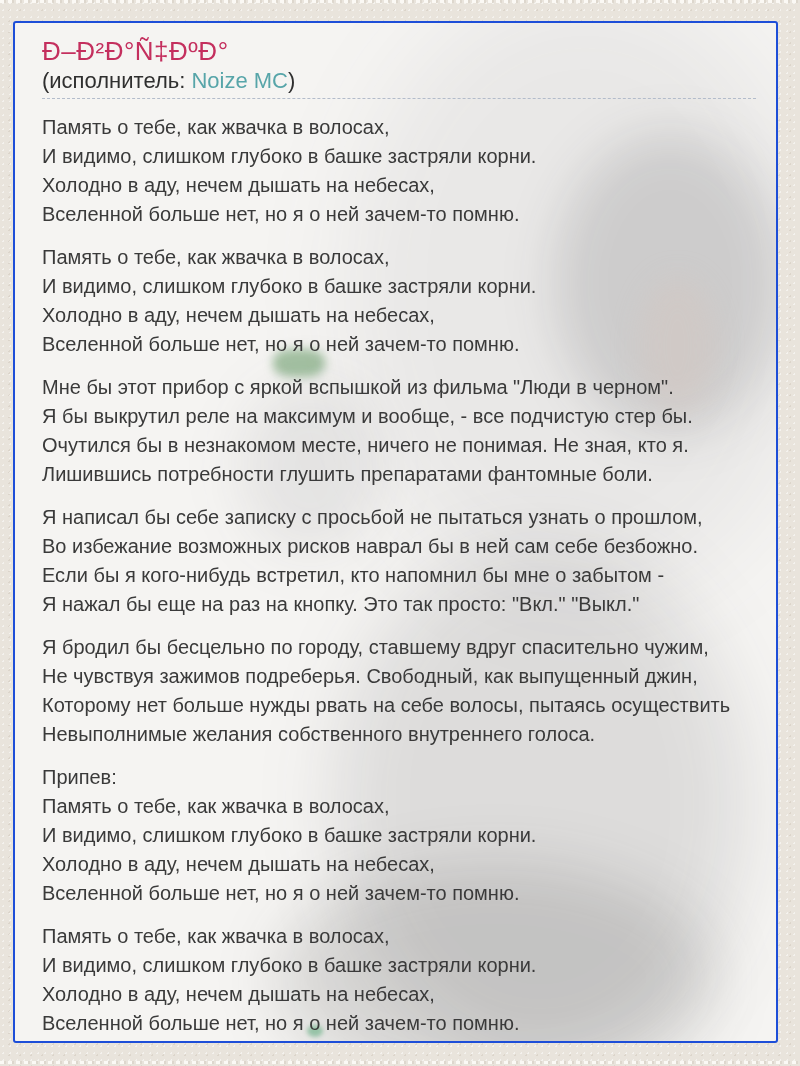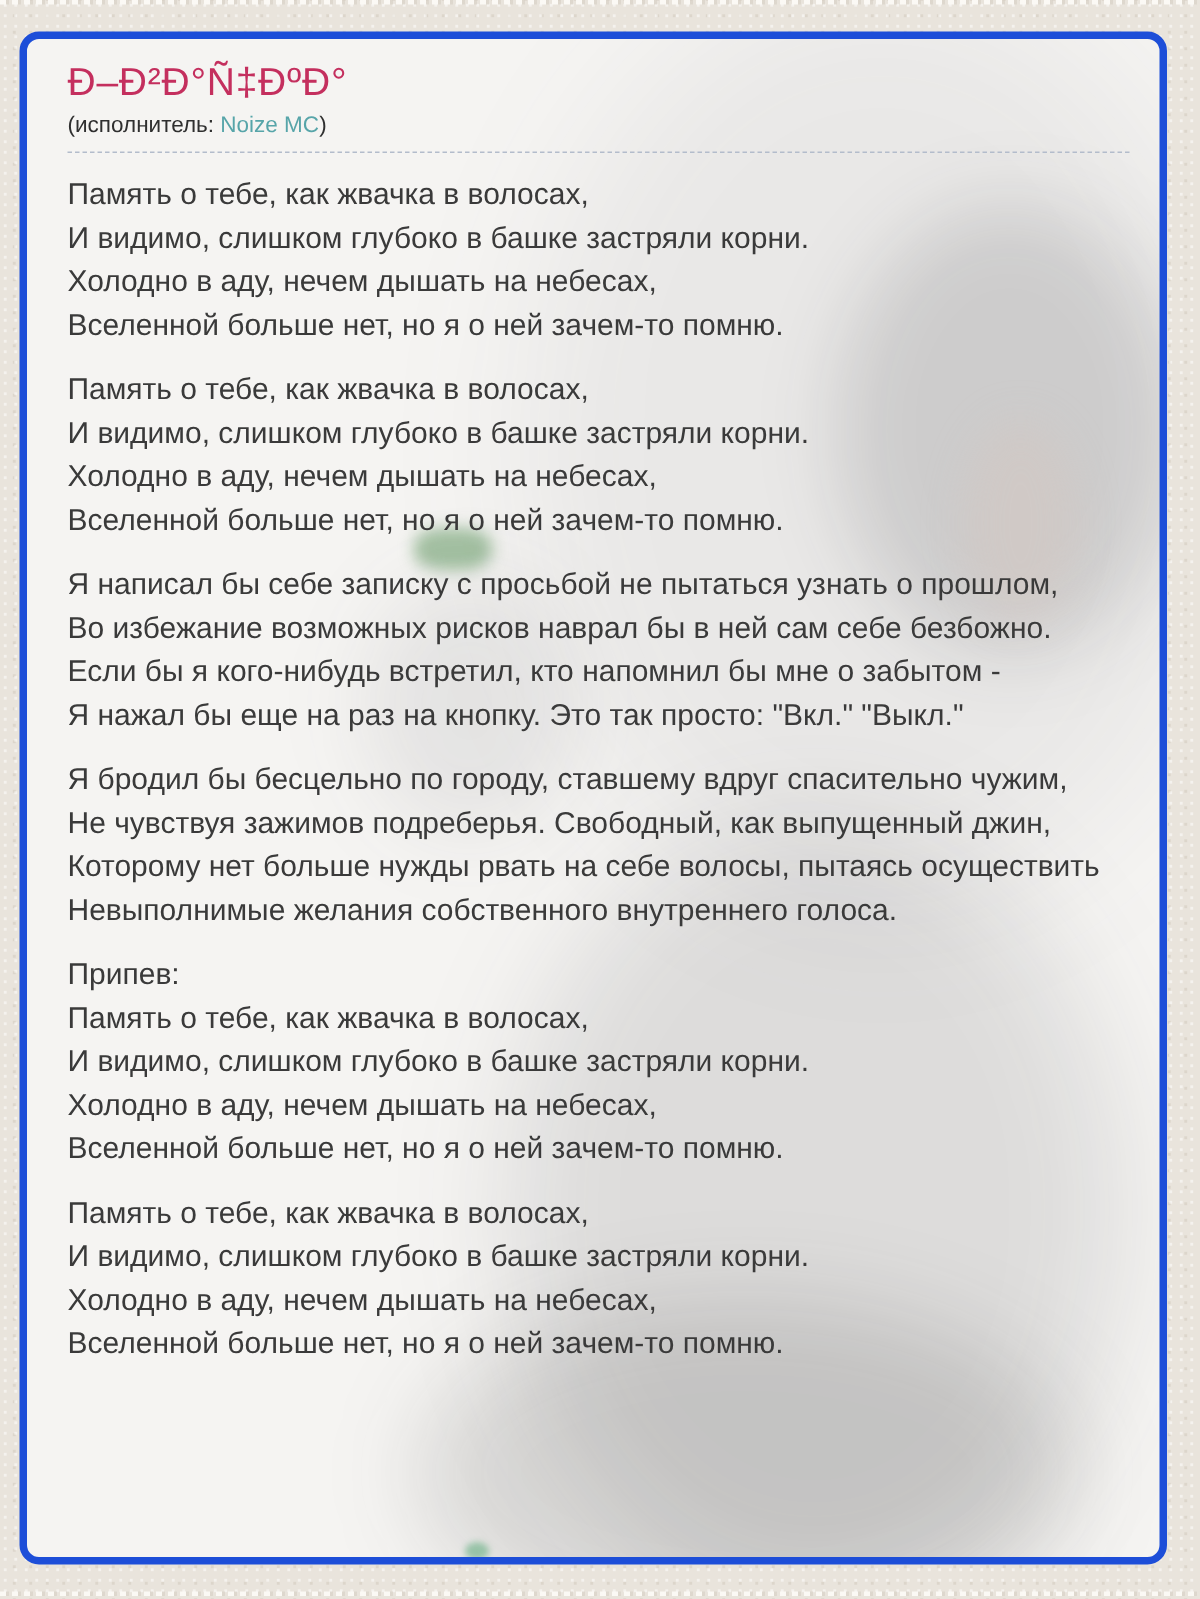--- a/index.html
+++ b/index.html
@@ -19,22 +19,22 @@
     position:absolute; left:0; right:0; height:3px;
     background-image:repeating-linear-gradient(90deg,
       rgba(252,250,246,0.95) 0 4px, rgba(214,207,196,0.6) 4px 6px, transparent 6px 8px);
   }
   .edge-dots.top { top:0; }
   .edge-dots.bottom { top:1061px; }
 
   .card {
     position:absolute; left:13px; top:21px; width:765px; height:1022px;
     background:#f5f4f2;
-    border:5px solid #1d4ed8;
-    border-radius:13px;
+    border:2px solid #1d4ed8;
+    border-radius:3px;
     overflow:hidden;
   }
   
   .bg-figure { position:absolute; inset:0; pointer-events:none; }
   .blob { position:absolute; border-radius:50%; }
   .shade-right   { left:330px; top:-40px; width:480px; height:620px; background:rgba(90,90,96,0.07); filter:blur(45px); }
   .hood          { left:540px; top:110px; width:230px; height:300px; background:rgba(38,38,44,0.14); filter:blur(26px); }
   .face          { left:625px; top:255px; width:75px; height:135px; background:rgba(216,196,186,0.30); filter:blur(14px); }
   .mic           { left:258px; top:326px; width:52px; height:28px; background:rgba(96,152,96,0.55); filter:blur(5px); border-radius:40%; }
   .arm           { left:225px; top:360px; width:140px; height:170px; background:rgba(70,70,74,0.09); filter:blur(28px); }
@@ -43,21 +43,21 @@
   .green-speck   { left:292px; top:1002px; width:16px; height:12px; background:rgba(90,170,120,0.55); filter:blur(2px); }
 
   .content { position:relative; padding:12px 20px 0 27px; }
 
   .page-title {
     font-size:26px; line-height:32px; font-weight:400;
     color:#c42f5e; letter-spacing:0.5px;
   }
   .artist-line {
     margin-top:3px; padding-bottom:7px;
-    font-size:15px; line-height:21px; color:#2f2f2f;
+    font-size:22px; line-height:21px; color:#2f2f2f;
     border-bottom:1px dashed #b3bccb;
   }
   .artist-link { color:#57a5a9; text-decoration:none; cursor:pointer; }
 
   .lyrics { margin-top:14px; color:#3a3a3a; font-size:20px; line-height:29px; }
   .stanza { white-space:pre-line; margin:0 0 14px 0; }
 </style>
 </head>
 <body>
 
@@ -85,20 +85,24 @@
 
     <div class="lyrics">
       <p class="stanza">Память о тебе, как жвачка в волосах,
 И видимо, слишком глубоко в башке застряли корни.
 Холодно в аду, нечем дышать на небесах,
 Вселенной больше нет, но я о ней зачем-то помню.</p>
       <p class="stanza">Память о тебе, как жвачка в волосах,
 И видимо, слишком глубоко в башке застряли корни.
 Холодно в аду, нечем дышать на небесах,
 Вселенной больше нет, но я о ней зачем-то помню.</p>
+      <p class="stanza">Мне бы этот прибор с яркой вспышкой из фильма "Люди в черном".
+Я бы выкрутил реле на максимум и вообще, - все подчистую стер бы.
+Очутился бы в незнакомом месте, ничего не понимая. Не зная, кто я.
+Лишившись потребности глушить препаратами фантомные боли.</p>
       <p class="stanza">Я написал бы себе записку с просьбой не пытаться узнать о прошлом,
 Во избежание возможных рисков наврал бы в ней сам себе безбожно.
 Если бы я кого-нибудь встретил, кто напомнил бы мне о забытом -
 Я нажал бы еще на раз на кнопку. Это так просто: "Вкл." "Выкл."</p>
       <p class="stanza">Я бродил бы бесцельно по городу, ставшему вдруг спасительно чужим,
 Не чувствуя зажимов подреберья. Свободный, как выпущенный джин,
 Которому нет больше нужды рвать на себе волосы, пытаясь осуществить
 Невыполнимые желания собственного внутреннего голоса.</p>
       <p class="stanza">Припев:
 Память о тебе, как жвачка в волосах,

